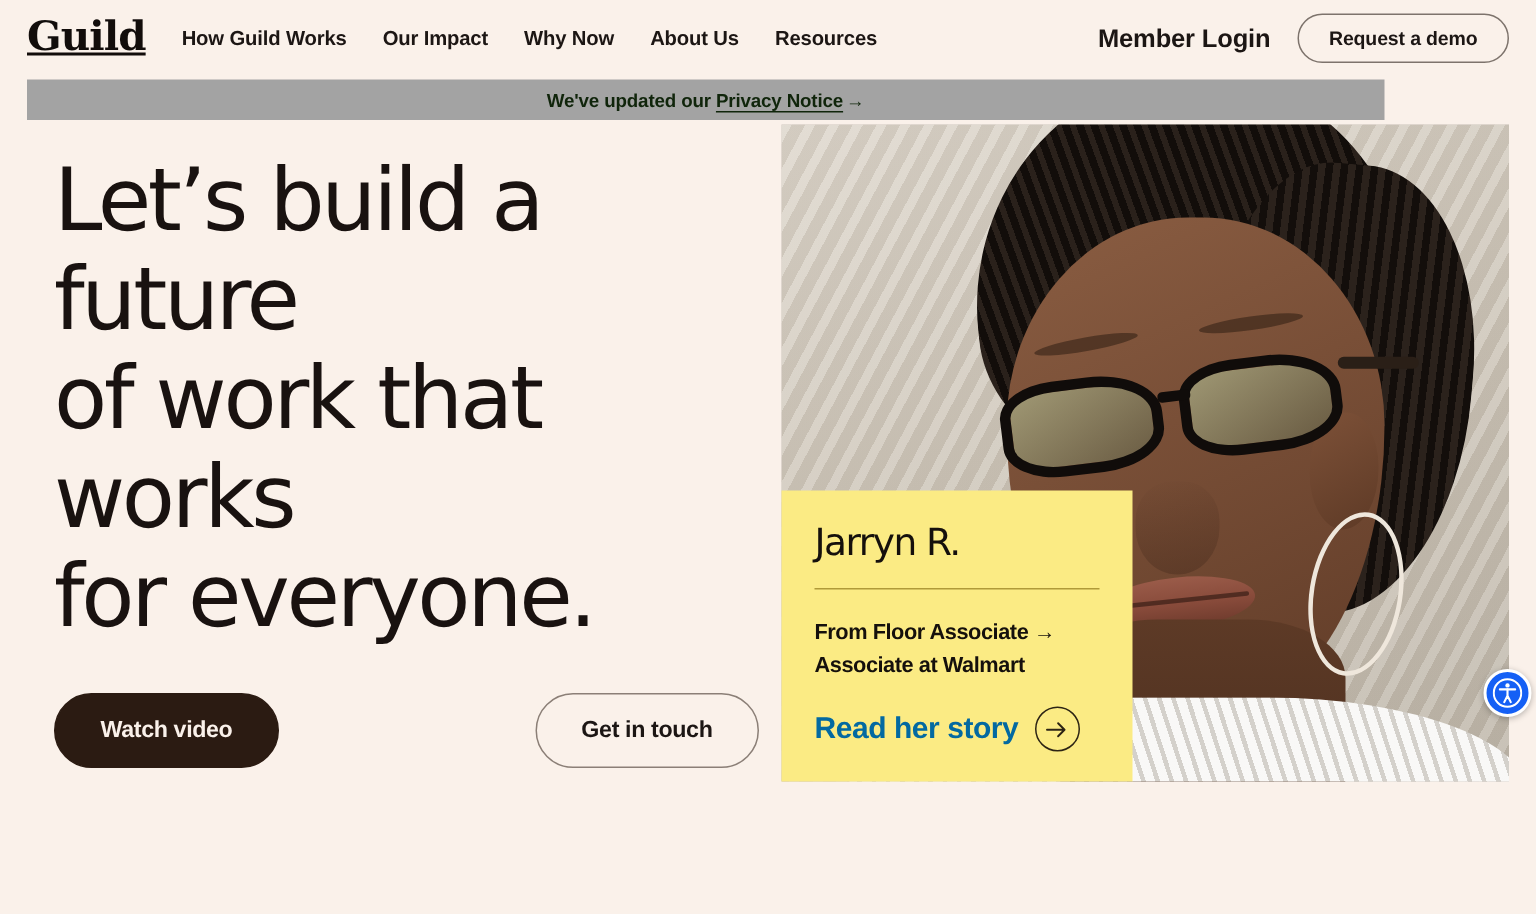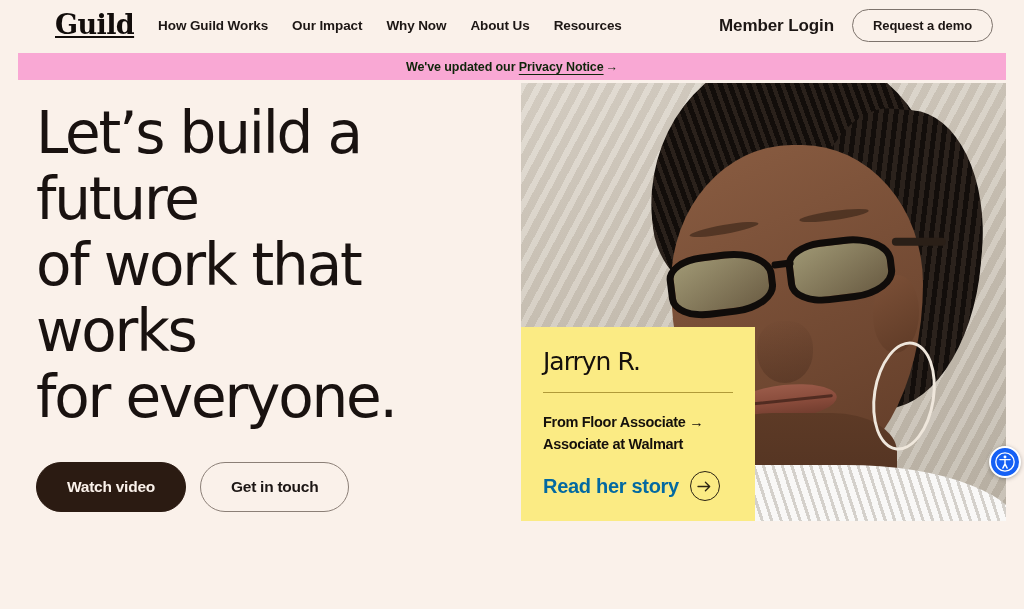--- a/index.html
+++ b/index.html
@@ -15,23 +15,22 @@
     font-family: "Liberation Sans", sans-serif;
     color: #1c1614;
     position: relative;
   }
 
   
   .site-header {
     height: 51px;
     display: flex;
     align-items: center;
-    padding: 0 31px;
+    padding: 0 18px;
     background: #faf1ea;
-    margin-left: 24px;
   }
 
   .logo {
     font-family: "DejaVu Serif", serif;
     font-size: 27px;
     font-weight: 700;
     letter-spacing: -0.6px;
     line-height: 1;
     color: #120d0b;
     margin-right: 24px;
@@ -83,23 +82,23 @@
     padding: 8px 20px;
     cursor: pointer;
     white-space: nowrap;
   }
 
   
   .announcement {
     position: absolute;
     left: 18px;
     top: 53px;
-    width: 988px;
+    width: 905px;
     height: 27px;
-    background: #f9a8d4;
+    background: #a3a3a3;
     display: flex;
     align-items: center;
     justify-content: center;
     cursor: pointer;
   }
 
   .announcement-text {
     font-size: 12.5px;
     font-weight: 600;
     letter-spacing: -0.1px;
@@ -144,21 +143,21 @@
     font-weight: 400;
     letter-spacing: -2.2px;
     color: #191210;
     white-space: pre-line;
   }
 
   .hero-actions {
     margin-top: 32px;
     display: flex;
     align-items: center;
-    gap: 14px;
+    justify-content: space-between;
   }
 
   .btn {
     font-family: "Liberation Sans", sans-serif;
     font-size: 15.5px;
     font-weight: 600;
     letter-spacing: -0.25px;
     border-radius: 999px;
     padding: 16px 30px;
     cursor: pointer;

